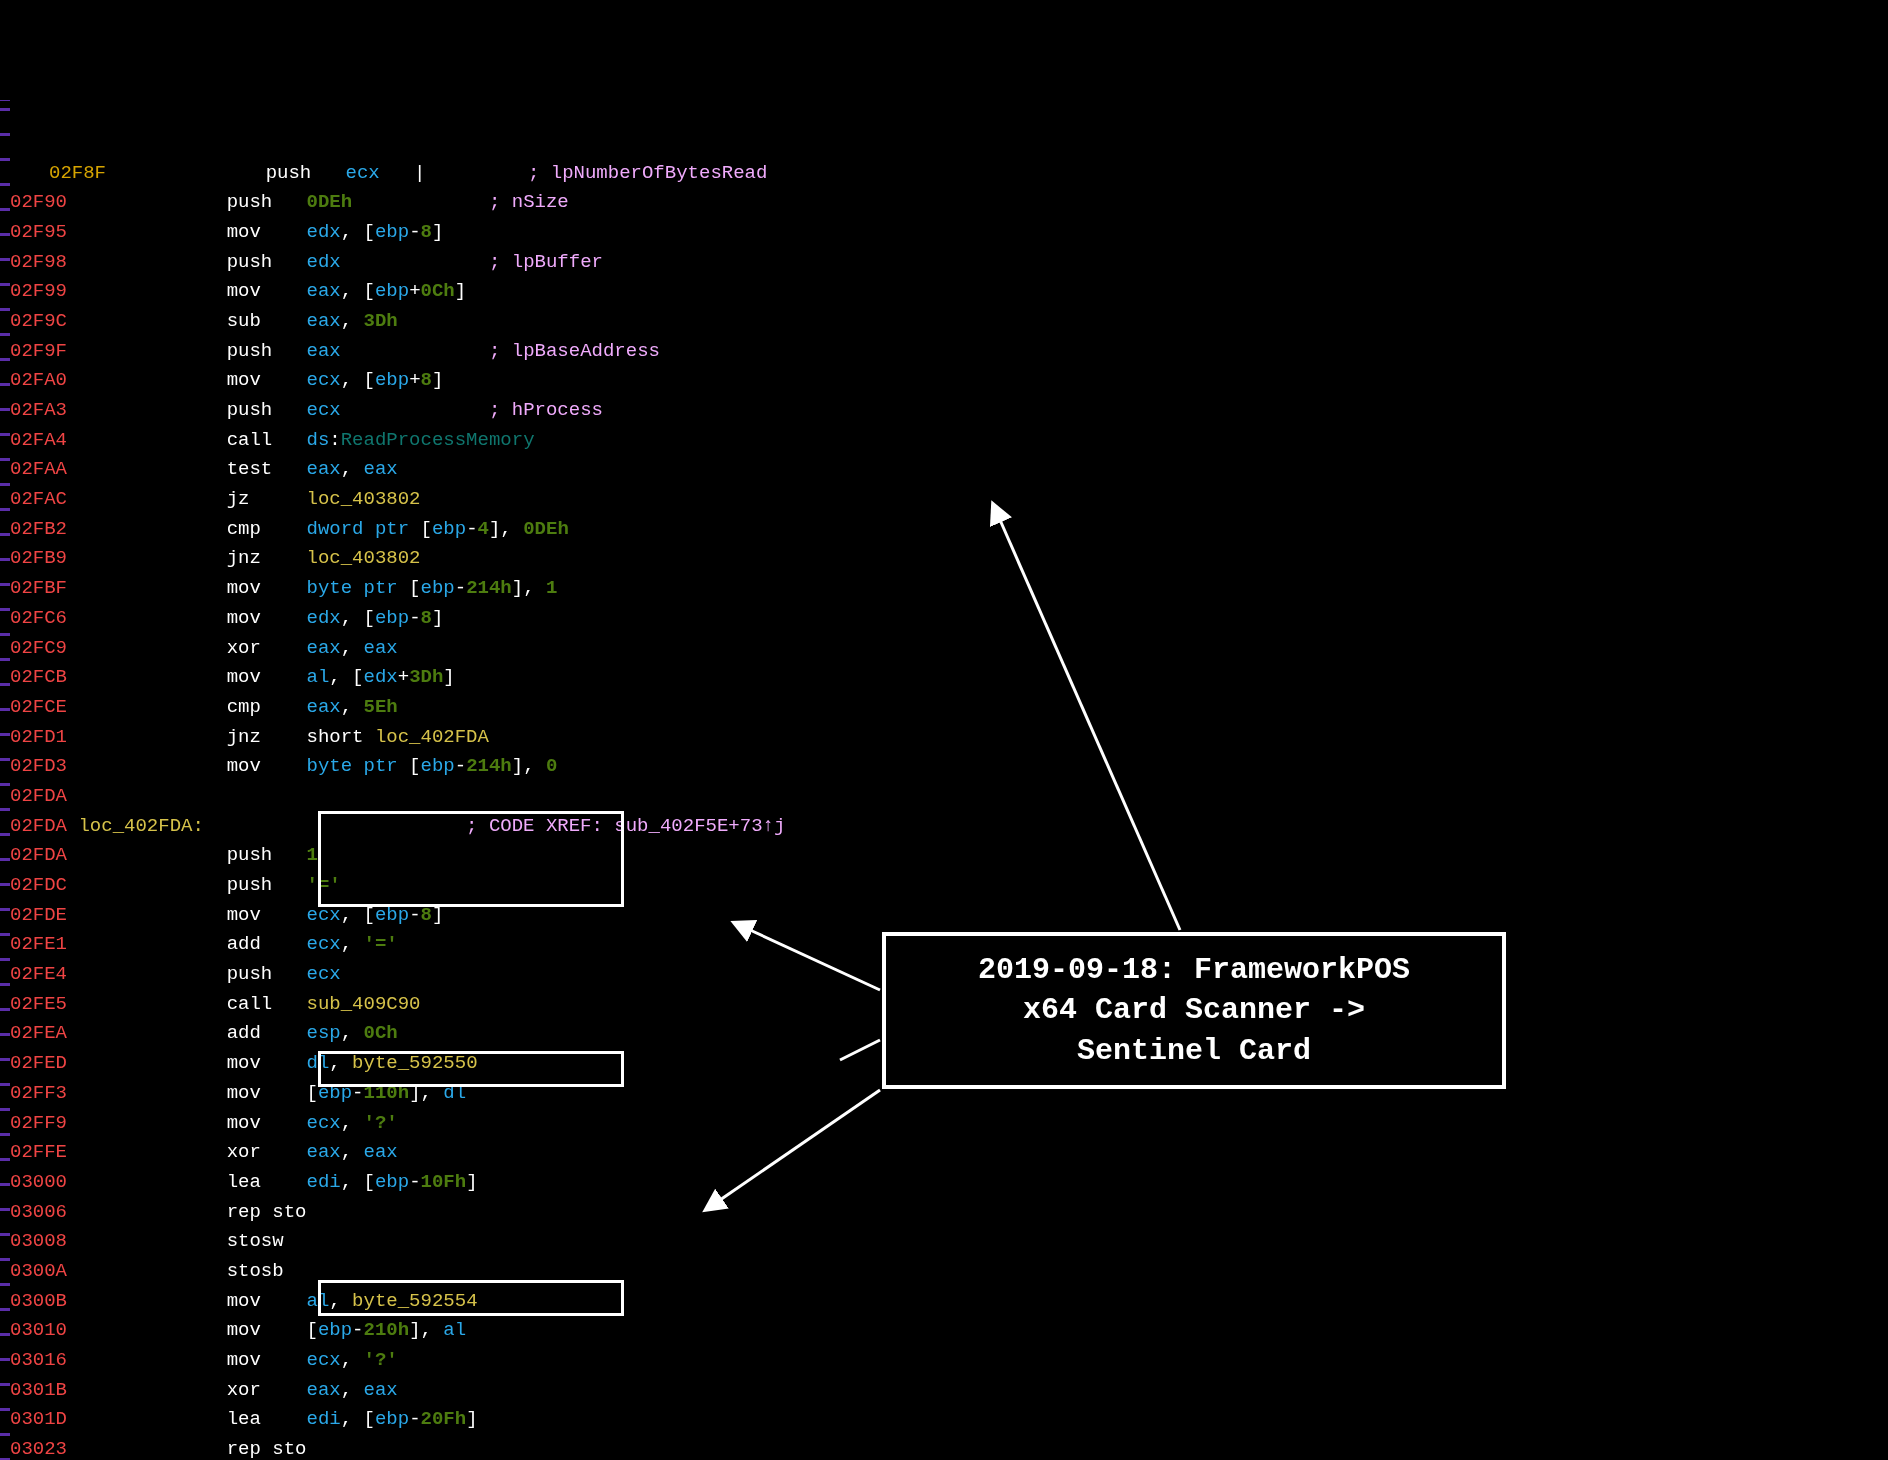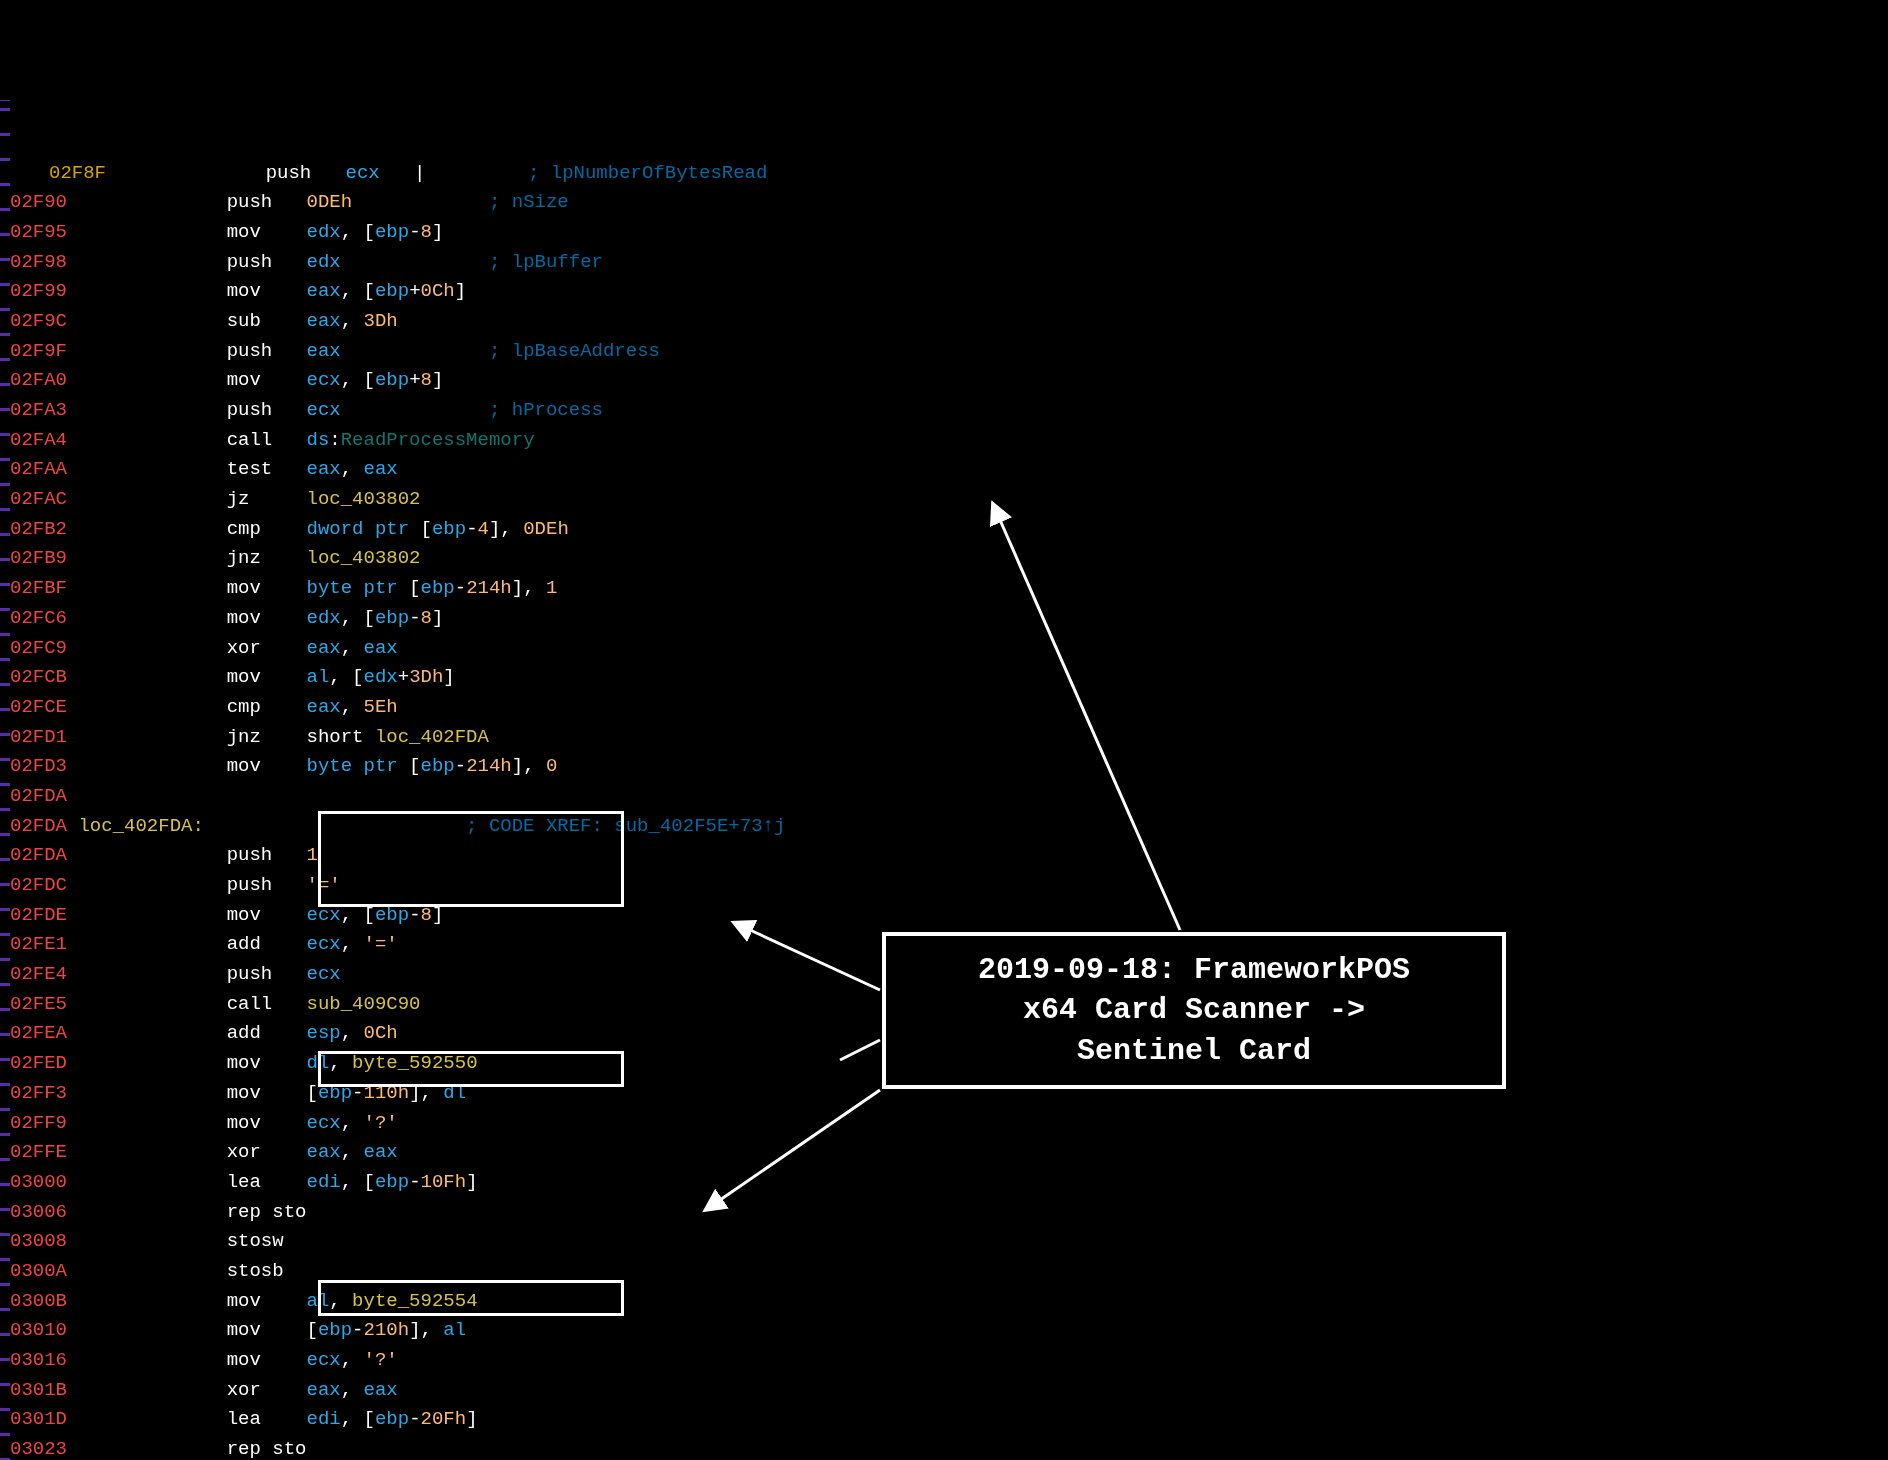--- a/index.html
+++ b/index.html
@@ -30,24 +30,24 @@
       #5a2da8 0 3px,
       transparent 3px 25px
     );
     background-position: 0 8px;
   }
   .line { display: block; height: 29.7px; }
   .addr   { color: #ef4444; }
   .addrhl { color: #d6a400; margin-left: 39px; }
   .mnem   { color: #ffffff; font-family: Liberation Mono, monospace; }
   .reg    { color: #2aa8e8; }
-  .num    { color: #fdba74; }
+  .num    { color: #4d7c0f; font-weight: bold; }
   .lbl    { color: #d6c24a; text-align: center; }
   .func   { color: #0f766e; }
-  .cmt    { color: #0369a1; text-align: center; }
+  .cmt    { color: #f0abfc; text-align: center; }
   .punct  { color: #ffffff; }
   .cursor { color: #fff; }
   .ann-box {
     position: absolute;
     left: 882px;
     top: 832px;
     width: 580px;
     border: 4px solid #fff;
     padding: 14px 18px;
     text-align: center;

